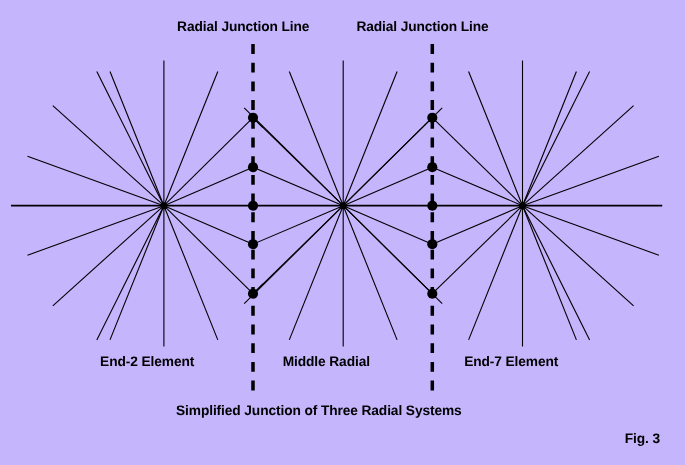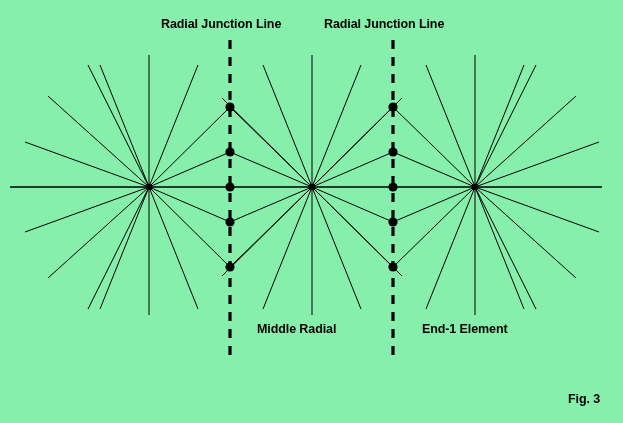--- a/index.html
+++ b/index.html
@@ -7,21 +7,21 @@
     padding: 0;
     background: #ffffff;
   }
   body {
     font-family: "Liberation Sans", sans-serif;
   }
   #figure-root {
     position: relative;
     width: 623px;
     height: 423px;
-    background: #86efac;
+    background: #c4b5fd;
     overflow: hidden;
   }
   #diagram-svg {
     position: absolute;
     left: 0;
     top: 0;
     width: 623px;
     height: 423px;
     display: block;
   }
@@ -172,21 +172,23 @@
       <circle cx="312" cy="187" r="3.2"></circle>
       <circle cx="475" cy="187" r="3.2"></circle>
     </g>
 
   </svg>
 
   <div class="label label-junction" id="junction-label-left">Radial Junction Line</div>
 
   <div class="label label-junction" id="junction-label-right">Radial Junction Line</div>
 
+  <div class="label label-element" id="element-label-end2">End-2 Element</div>
 
   <div class="label label-element" id="element-label-middle">Middle Radial</div>
 
-  <div class="label label-element" id="element-label-end1">End-1 Element</div>
+  <div class="label label-element" id="element-label-end1">End-7 Element</div>
 
+  <div class="label" id="caption-main">Simplified Junction of Three Radial Systems</div>
 
   <div class="label" id="figure-number">Fig. 3</div>
 
 </div>
 
 </body></html>

